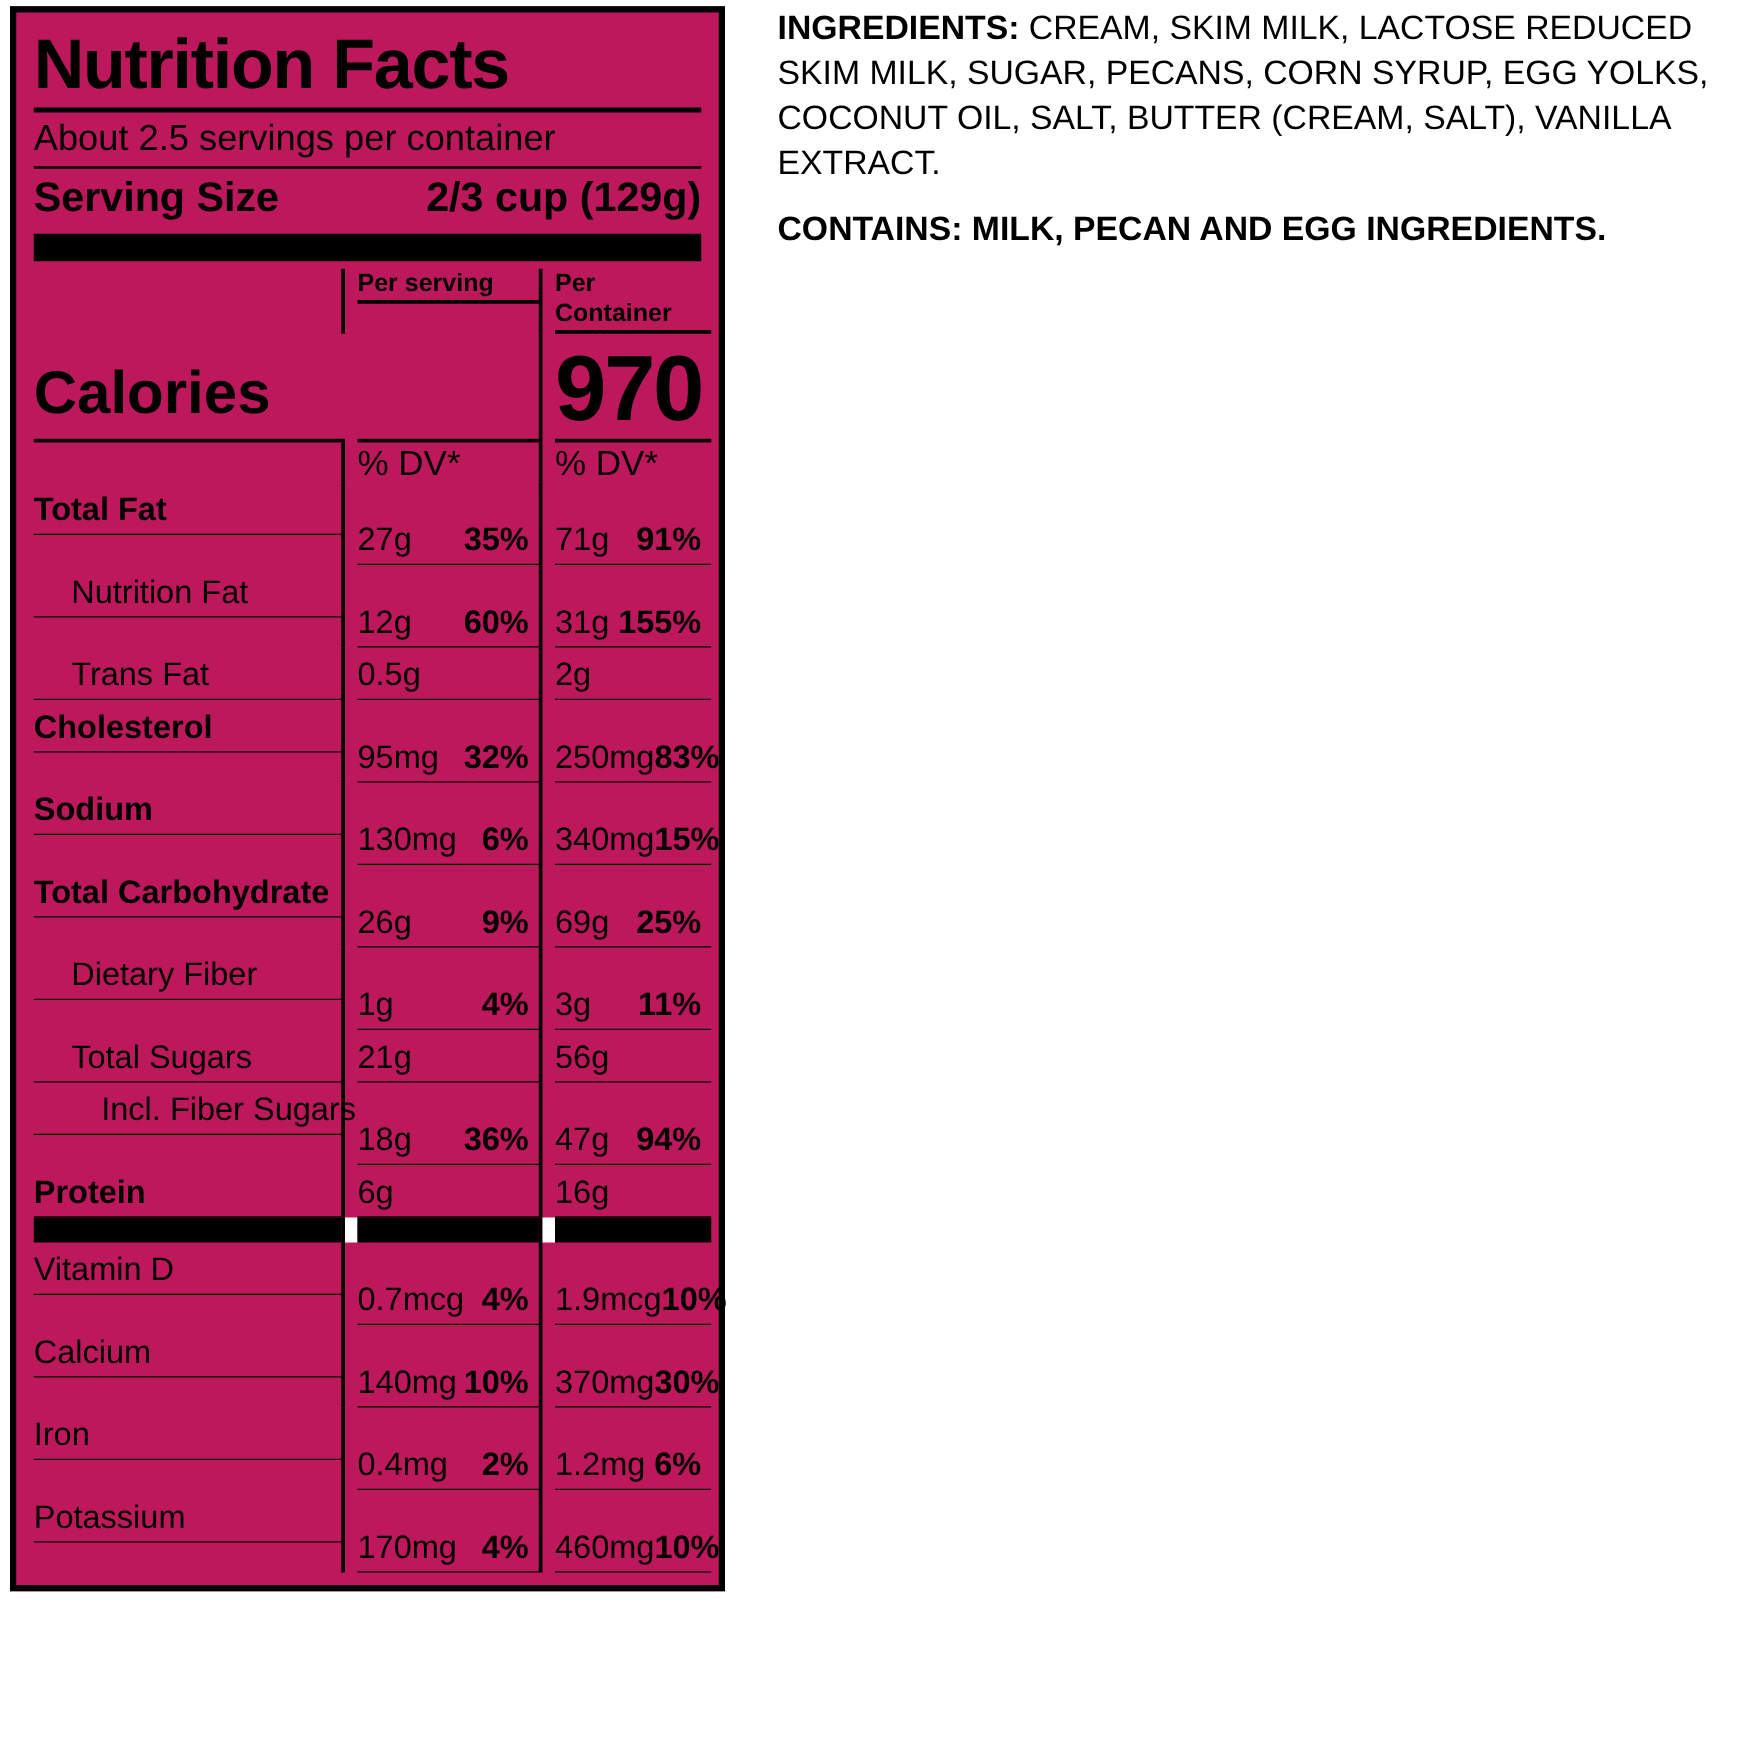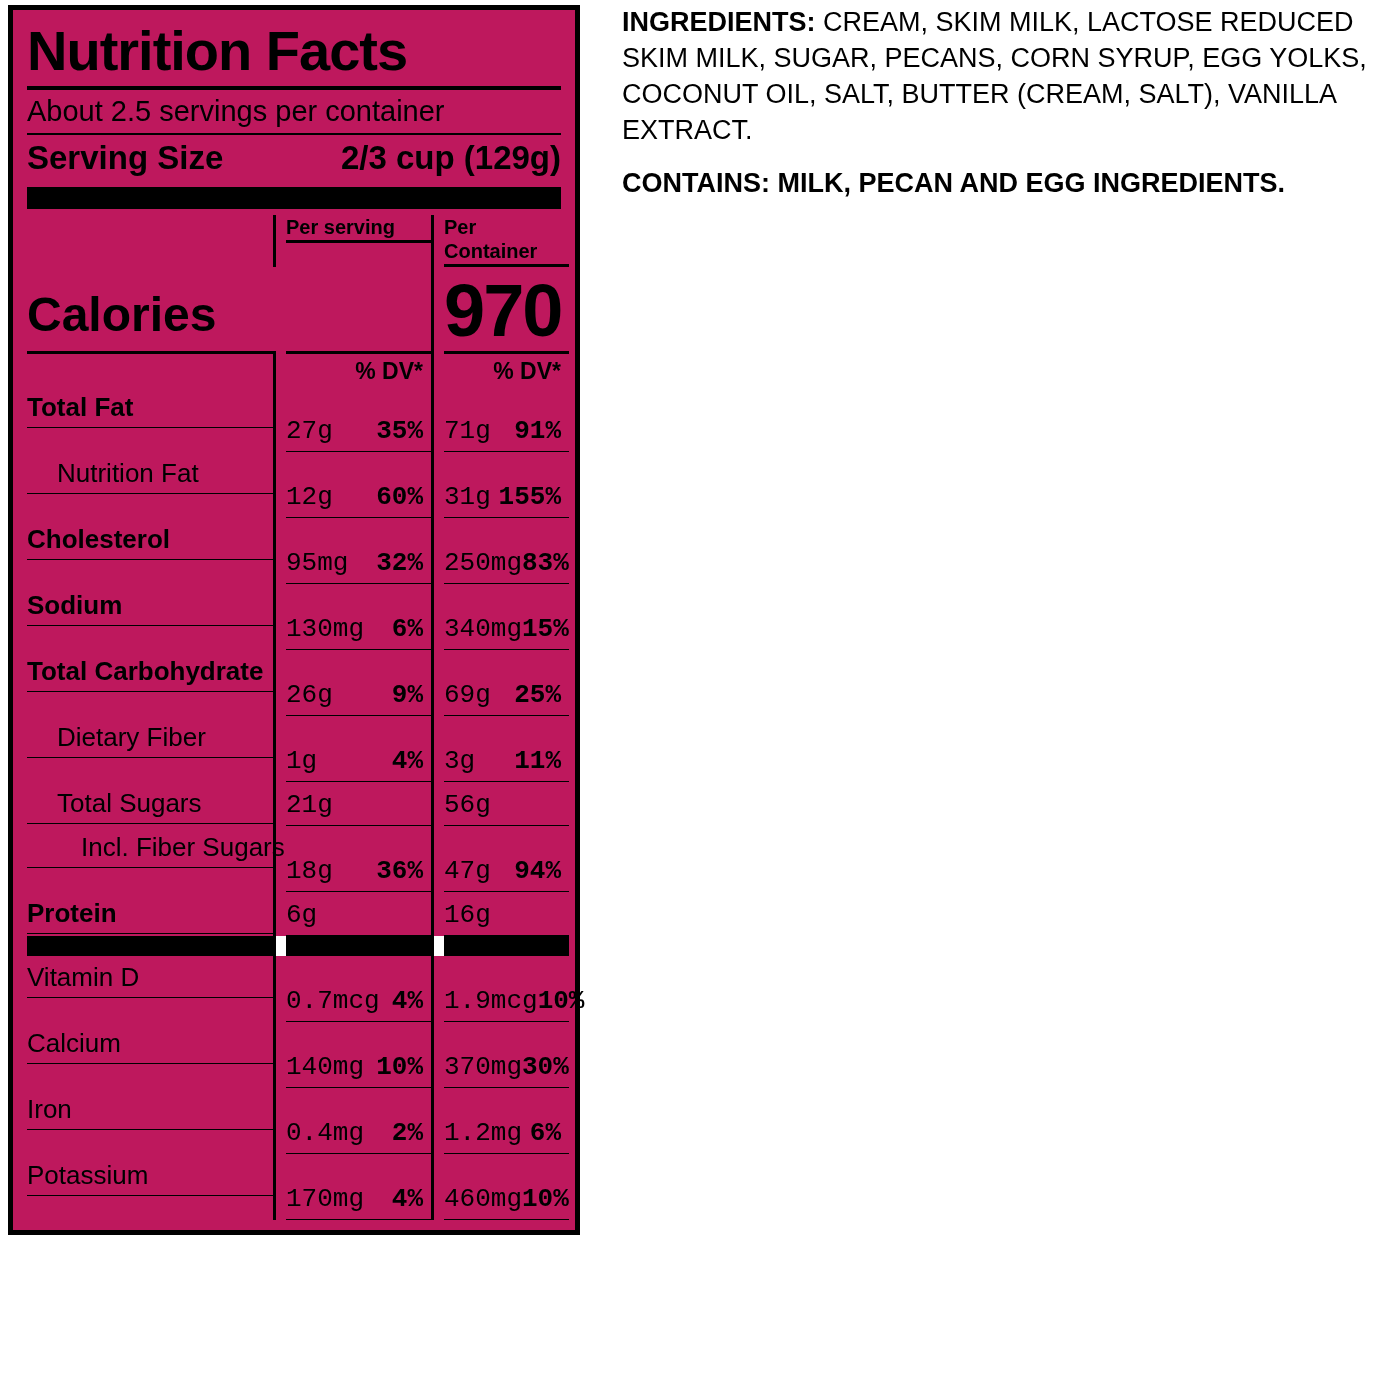--- a/index.html
+++ b/index.html
@@ -95,24 +95,24 @@
   }
   .cal-num {
     font-weight: bold;
     font-size: 74px;
     line-height: 76px;
     letter-spacing: -2px;
     padding: 6px 0 2px 0;
   }
 
   .dv-row .dv-cell {
-    font-weight: bold;
-    font-size: 23px;
+    font-weight: normal;
+    font-size: 28px;
     line-height: 26px;
-    text-align: right;
+    text-align: left;
     padding: 4px 8px 2px 0;
   }
 
   
   .nut-row { font-size: 0; }
   .nut-name {
     font-size: 26px;
     line-height: 30px;
     padding: 6px 0 5px 0;
     white-space: nowrap;
@@ -122,21 +122,20 @@
   .nut-name.ind2 { padding-left: 54px; }
 
   .cellvals {
     display: flex;
     justify-content: space-between;
     align-items: baseline;
     font-size: 26px;
     line-height: 30px;
     padding: 6px 8px 5px 0;
     white-space: nowrap;
-    font-family: Liberation Mono, monospace;
   }
   .cellvals .amt { font-weight: normal; }
   .cellvals .dv { font-weight: bold; margin-top: 24px; }
 
   
   .uline { border-bottom: 1.5px solid #000; }
   .uline-strong { border-bottom: 3px solid #000; }
 
   .black-bar-row { display: flex; align-items: stretch; }
   .black-bar {
@@ -258,20 +257,40 @@
         <div class="col-cont">
           <div class="cellvals">
             <span class="amt">31g</span>
             <span class="dv">155%</span>
           </div>
           <div class="uline"></div>
         </div>
       </div>
       <div class="row nut-row">
         <div class="col-name">
+          <div class="nut-name ind1">Trans Fat</div>
+          <div class="uline"></div>
+        </div>
+        <div class="col-serv">
+          <div class="cellvals">
+            <span class="amt">0.5g</span>
+            <span class="dv"></span>
+          </div>
+          <div class="uline"></div>
+        </div>
+        <div class="col-cont">
+          <div class="cellvals">
+            <span class="amt">2g</span>
+            <span class="dv"></span>
+          </div>
+          <div class="uline"></div>
+        </div>
+      </div>
+      <div class="row nut-row">
+        <div class="col-name">
           <div class="nut-name bold">Cholesterol</div>
           <div class="uline"></div>
         </div>
         <div class="col-serv">
           <div class="cellvals">
             <span class="amt">95mg</span>
             <span class="dv">32%</span>
           </div>
           <div class="uline"></div>
         </div>

